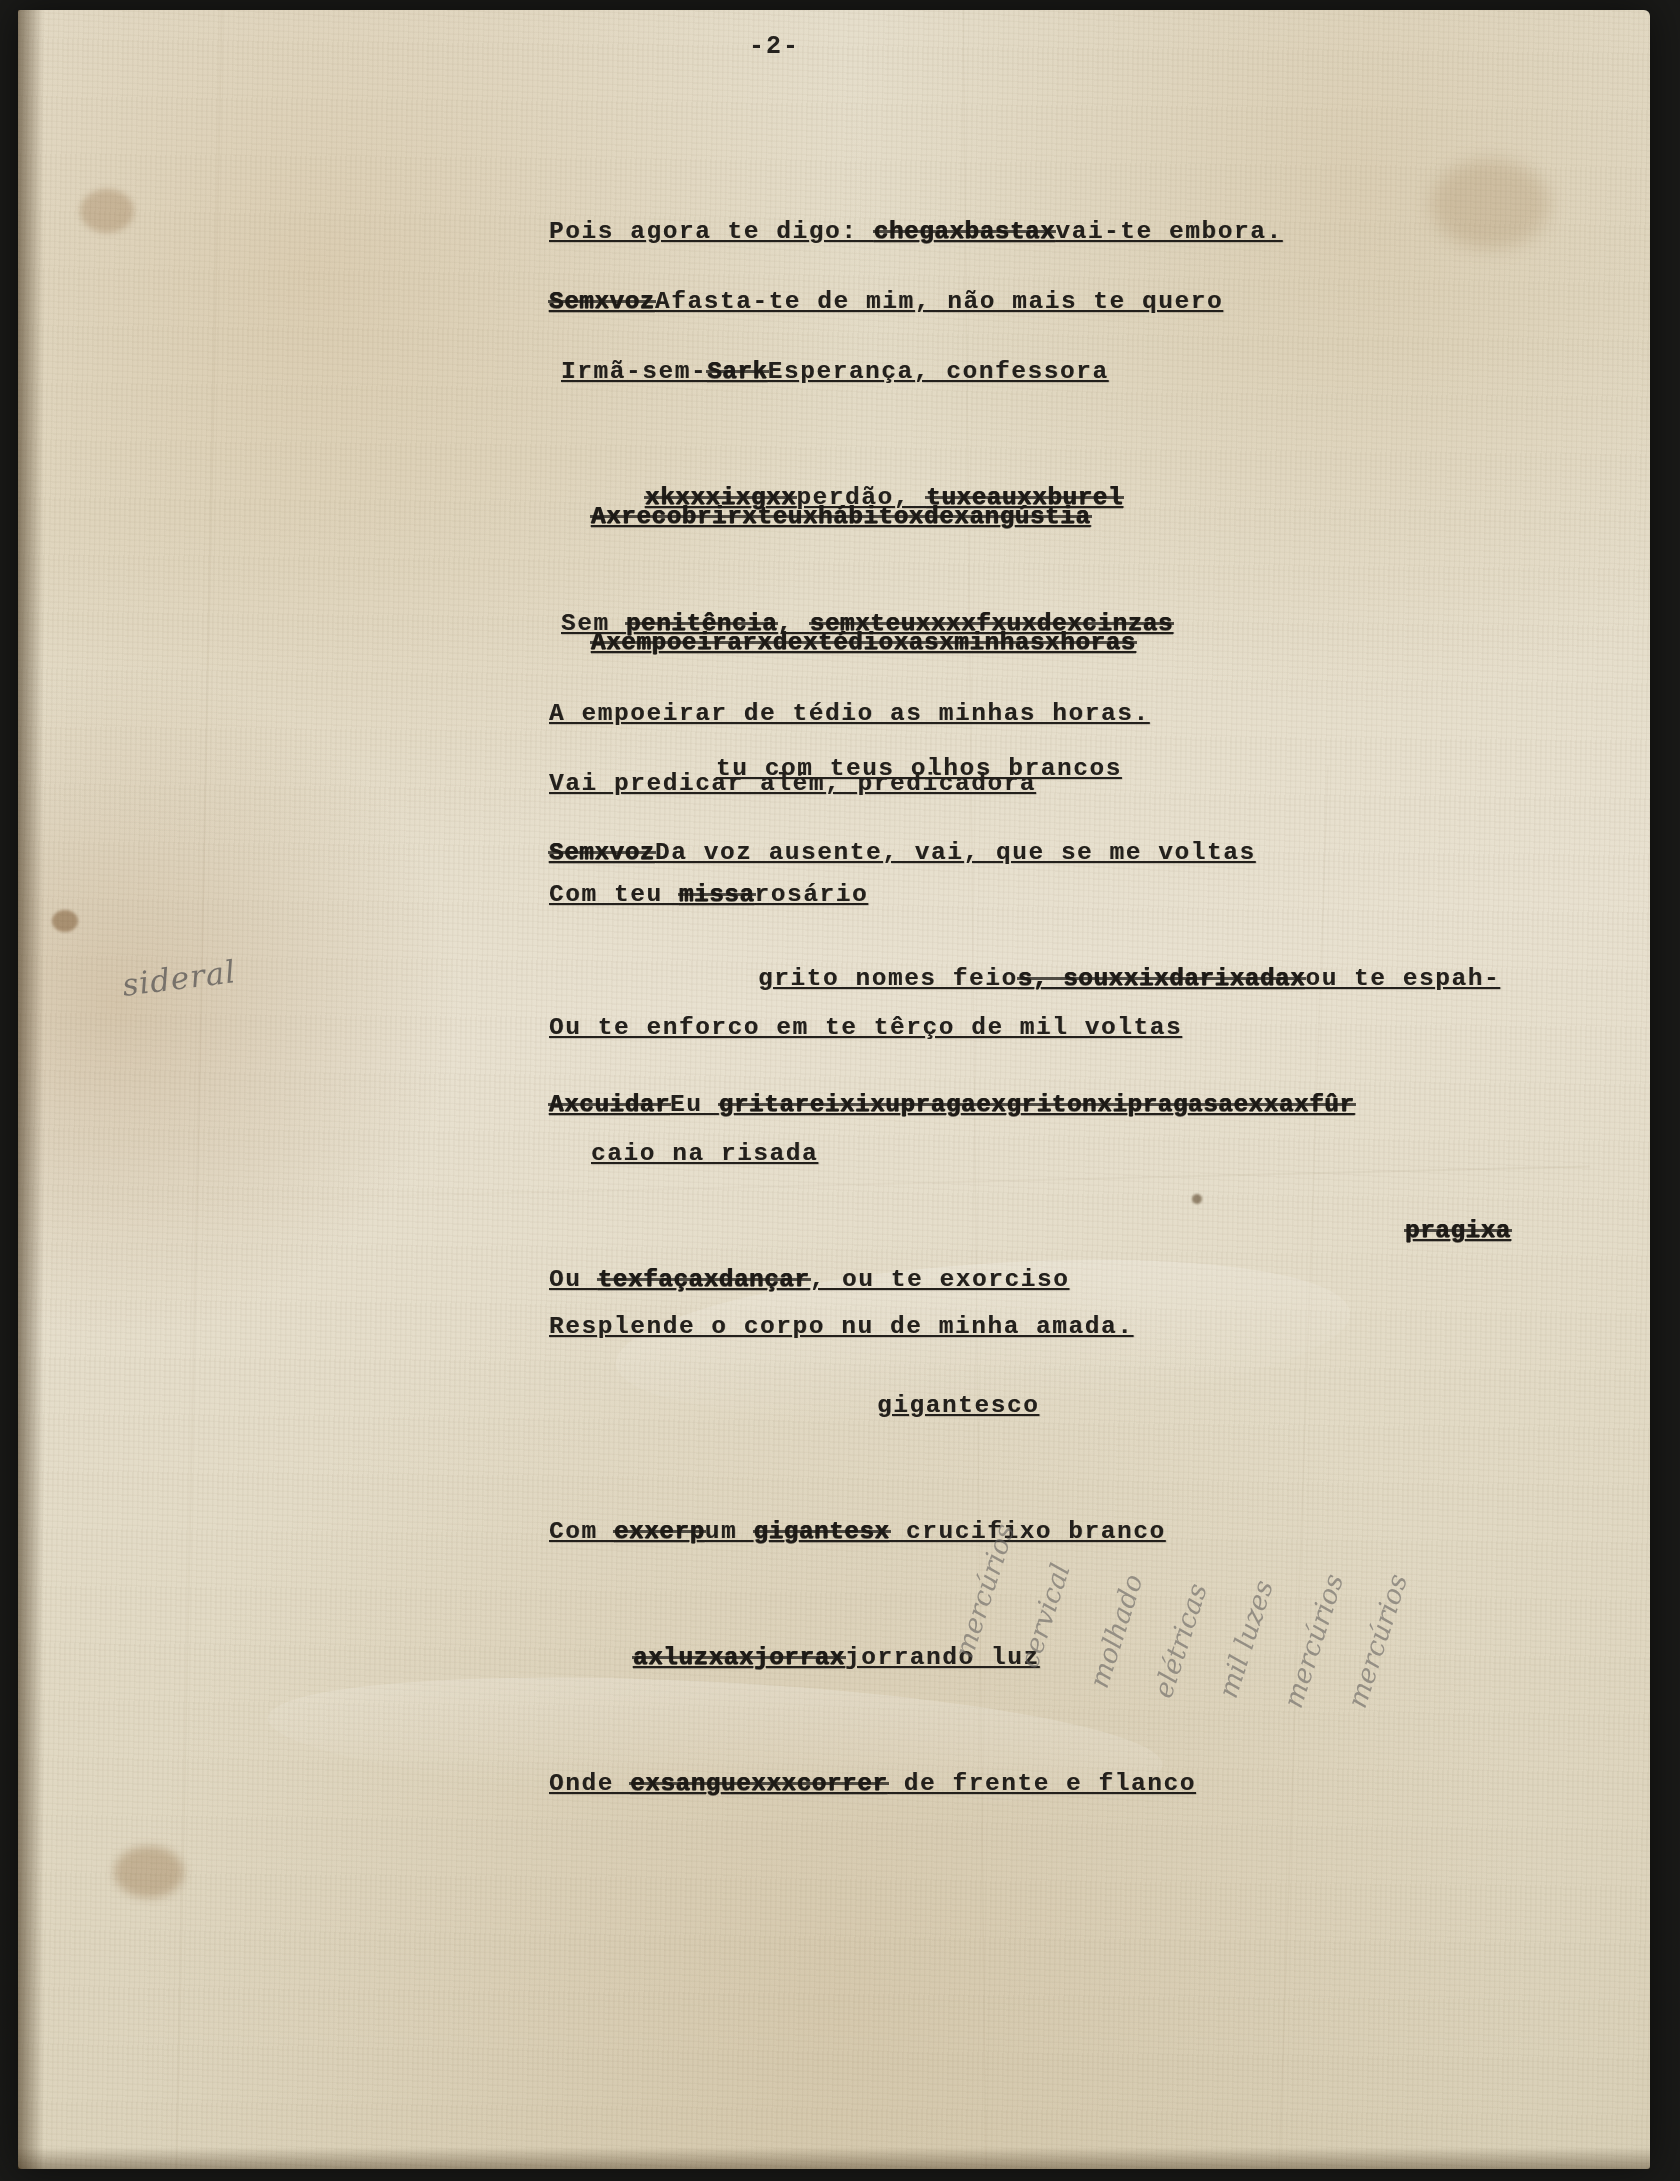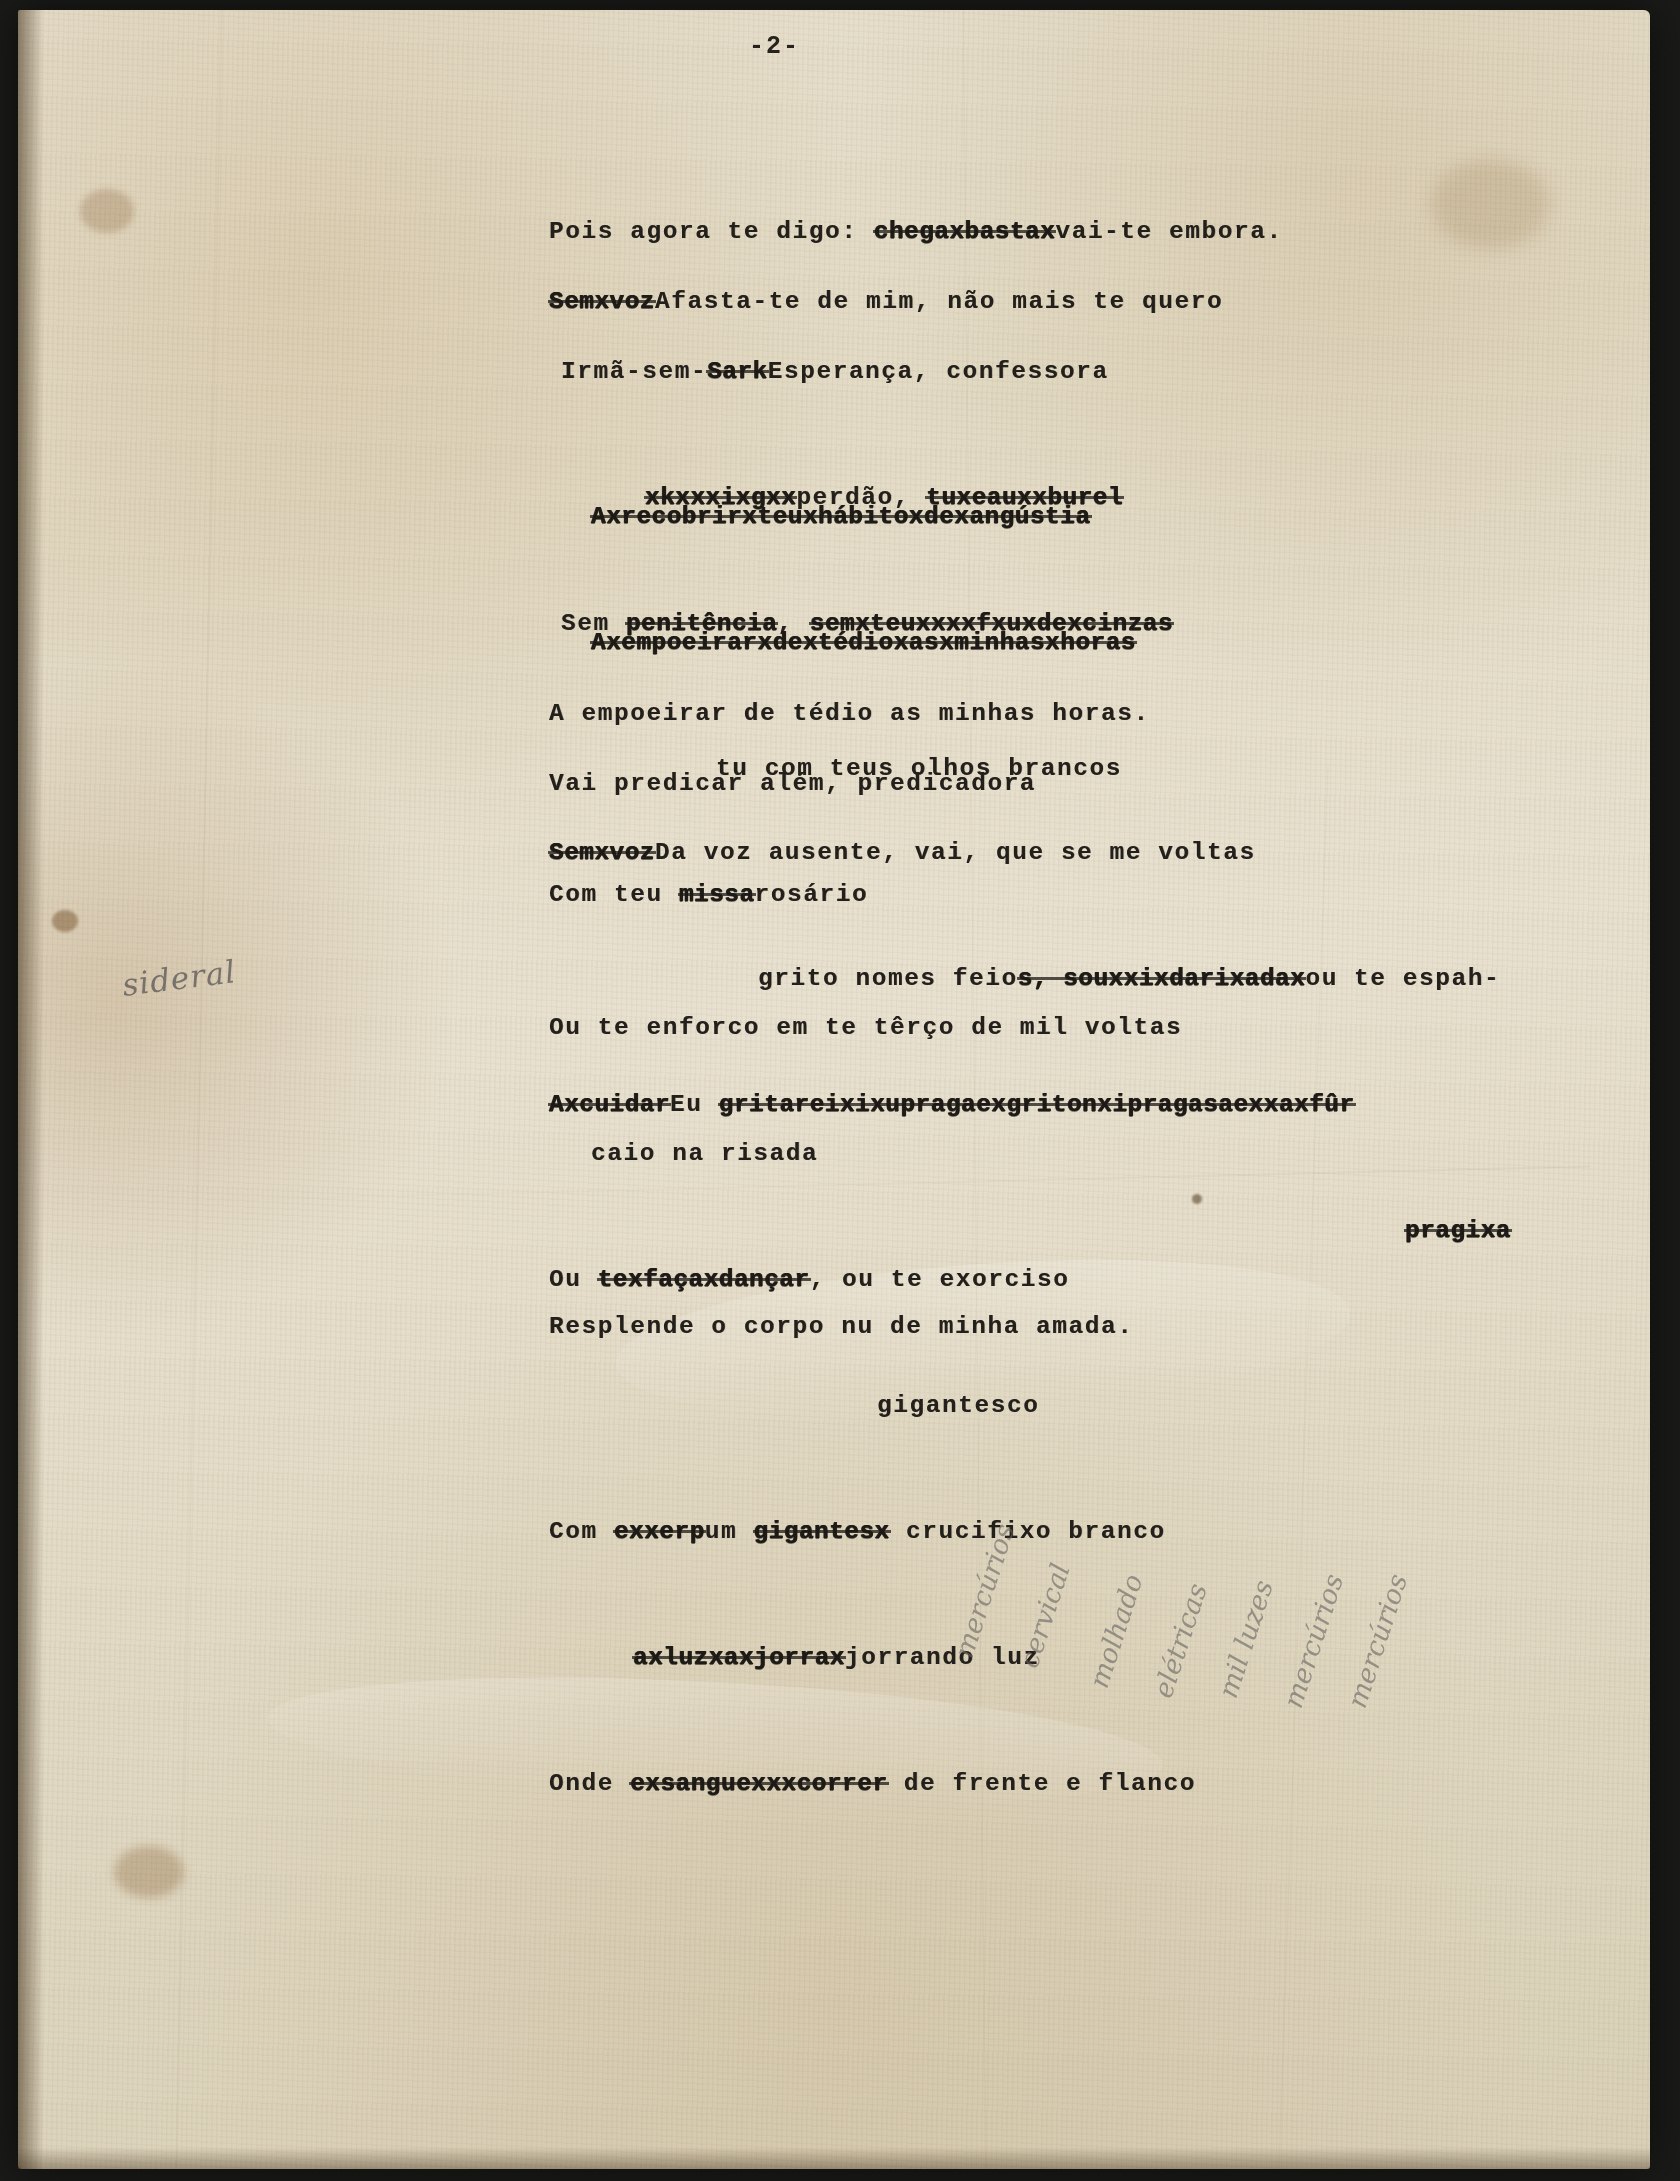--- a/index.html
+++ b/index.html
@@ -92,21 +92,21 @@
     position: absolute;
     left: 531px;
     font-size: 24.4px;
     line-height: 42px;
     letter-spacing: 1.6px;
     color: #23201c;
     white-space: pre;
     font-weight: 700;
     text-shadow: 0.4px 0.4px 0 rgba(40,35,28,0.45);
   }
-  .ln { display: block; white-space: pre; }
+  .ln { display: block; white-space: pre; text-decoration: underline; }
   .ind1 { padding-left: 42px; }
   .ind2 { padding-left: 84px; }
   .ind3 { padding-left: 167px; }
   .ind4 { padding-left: 209px; }
   .ind5 { padding-left: 328px; }
   .ind6 { padding-left: 856px; }
   
   .xout {
     position: relative;
     color: #1e1b17;

